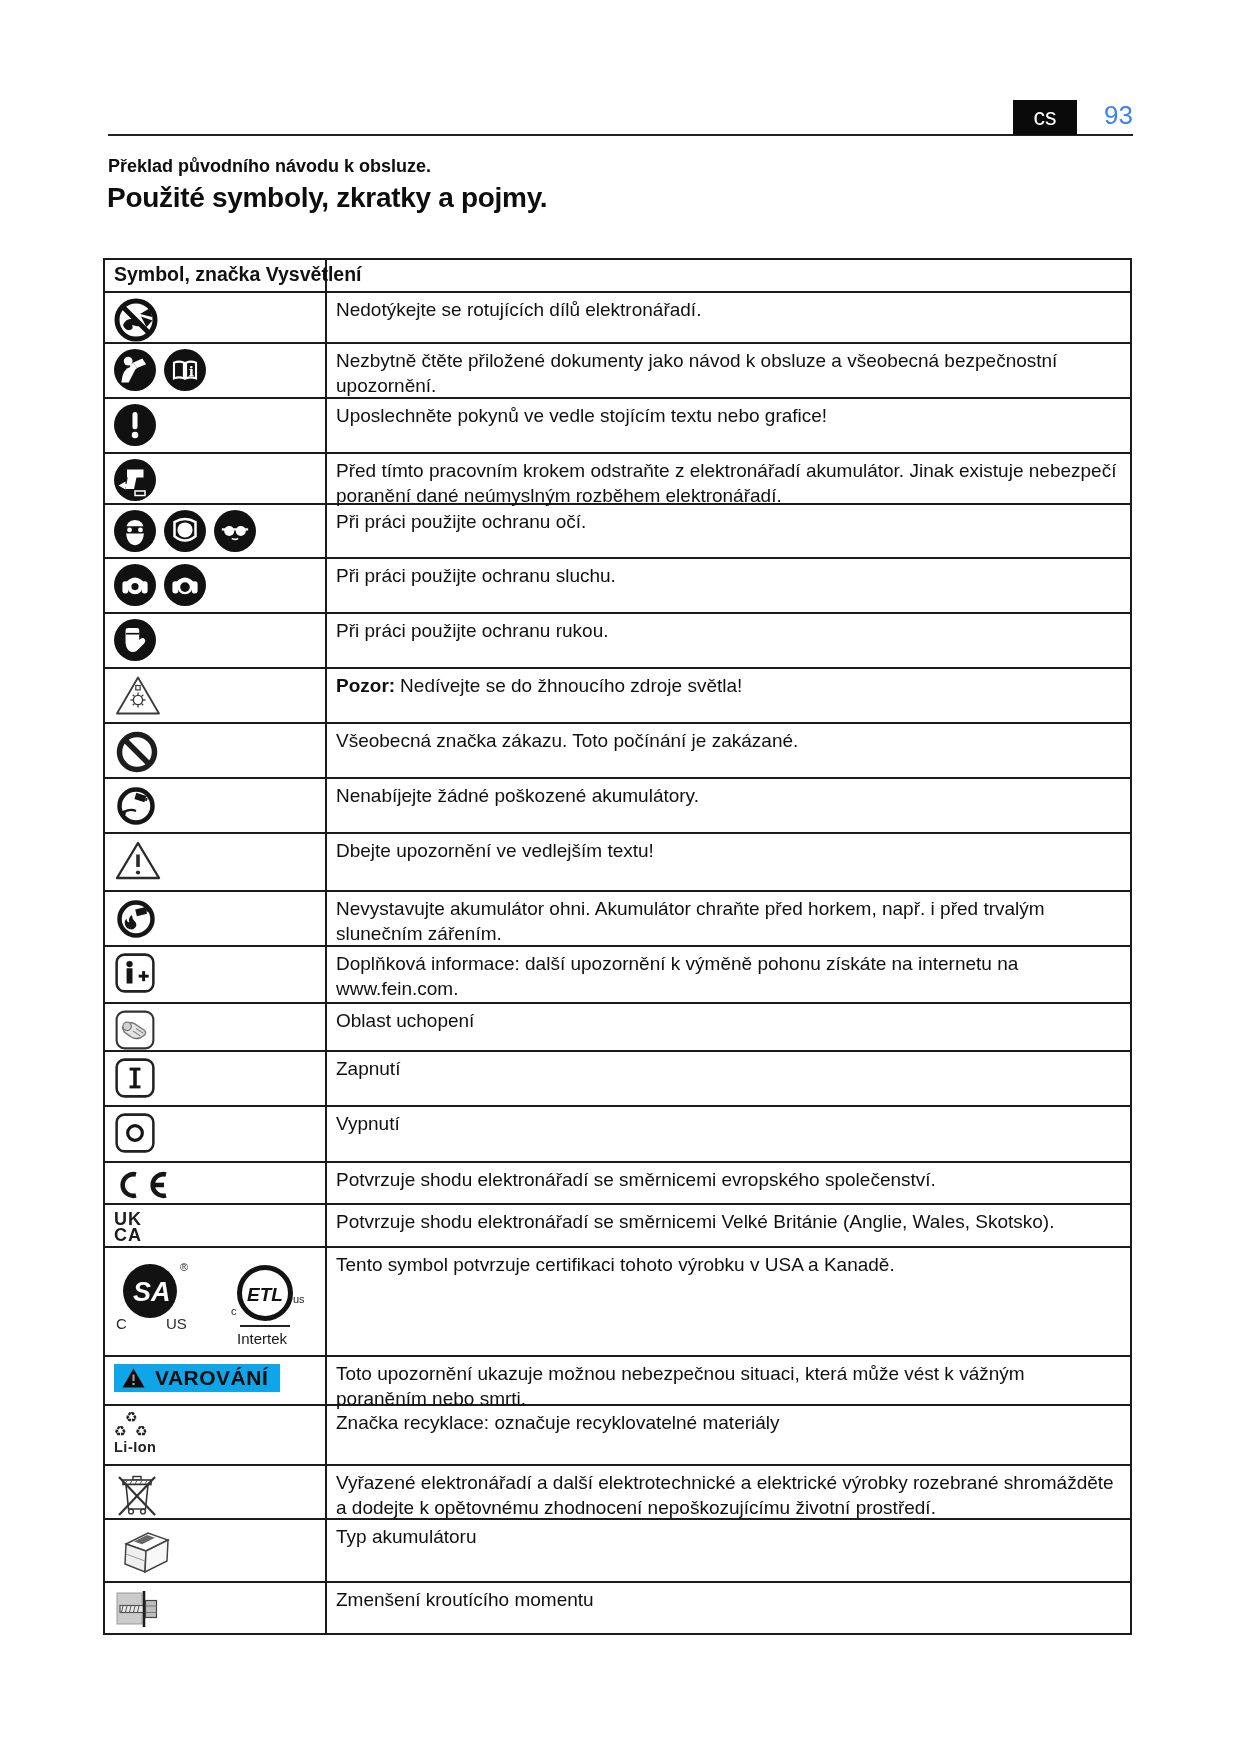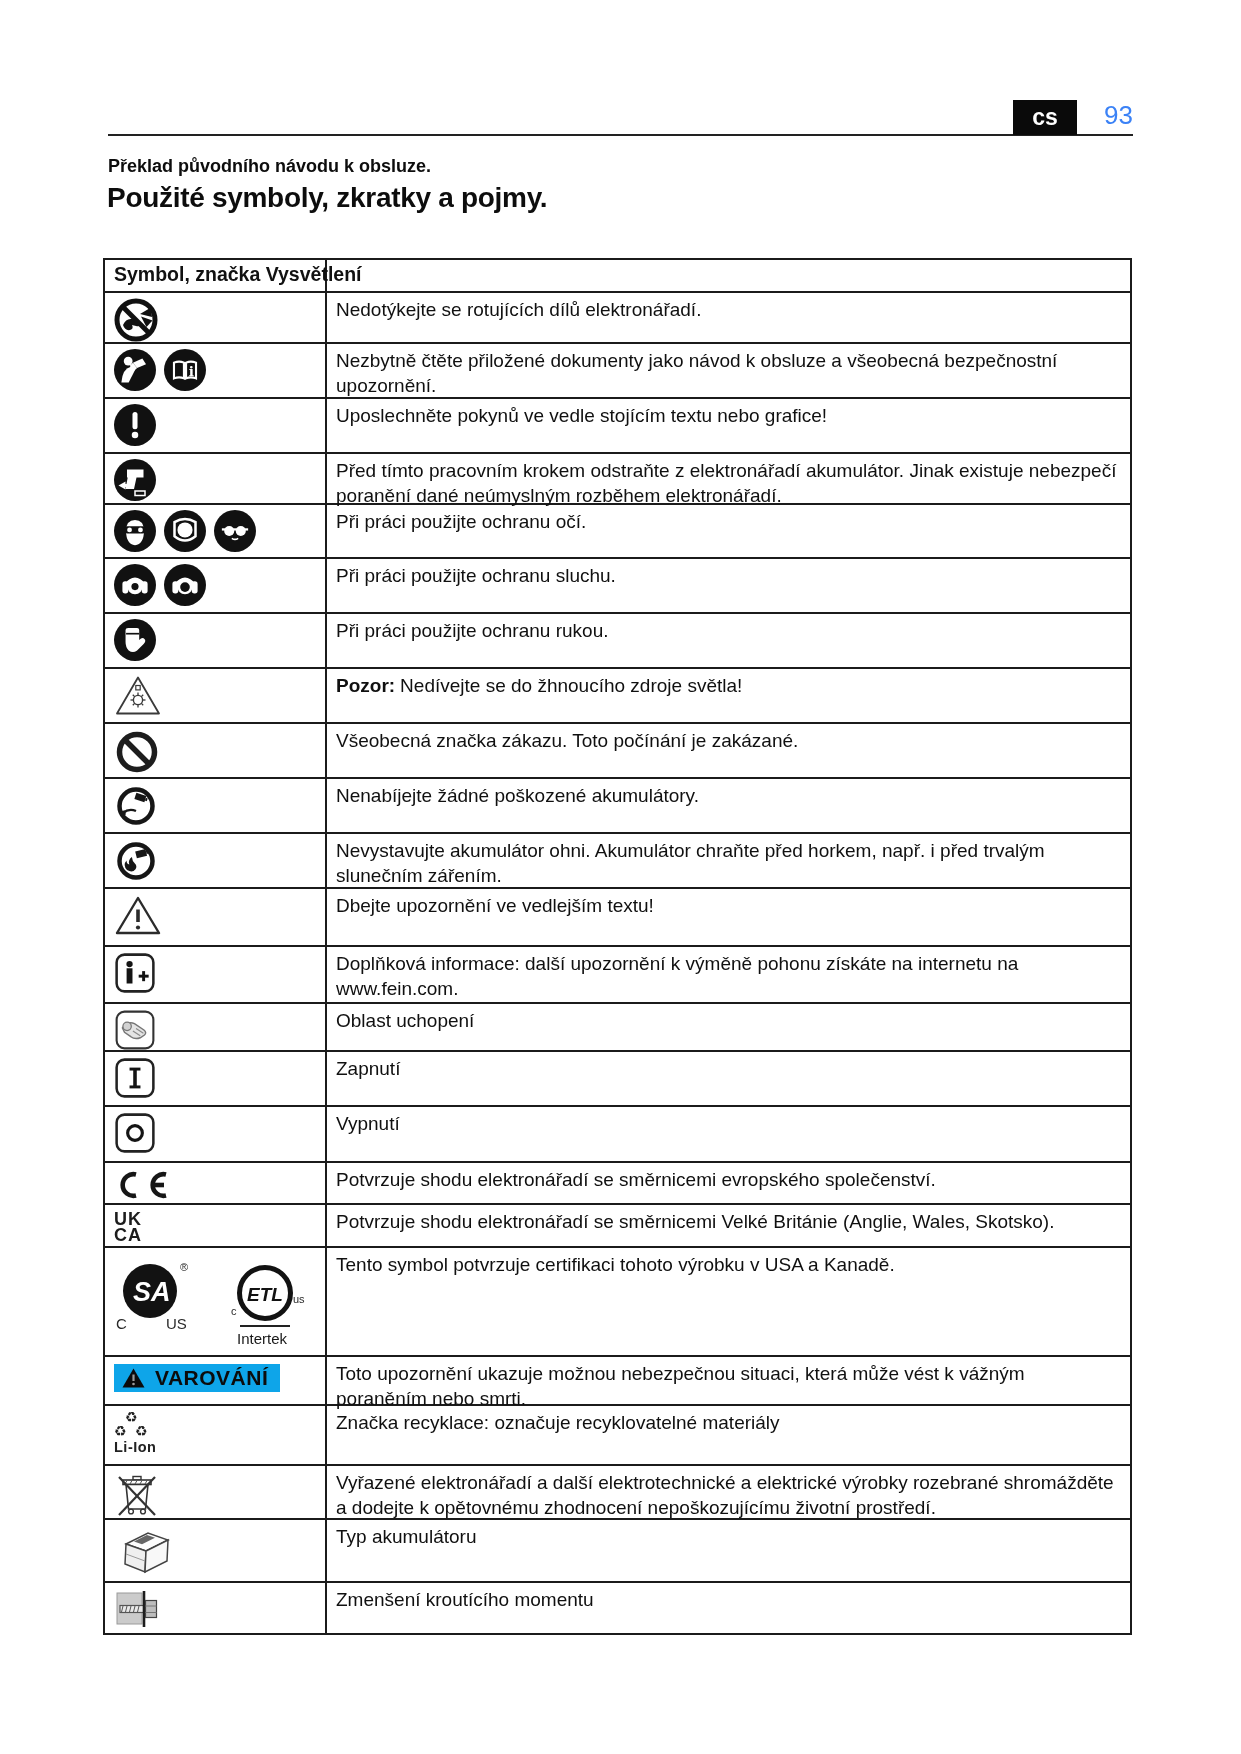--- a/index.html
+++ b/index.html
@@ -1,20 +1,20 @@
 <!DOCTYPE html>
 <html><head>
 <meta charset="utf-8">
 <style>
   html,body{margin:0;padding:0;background:#fff;}
   .page{position:relative;width:1241px;height:1754px;background:#fff;
         font-family:"Liberation Sans",sans-serif;color:#111;overflow:hidden;}
   .hrule{position:absolute;left:108px;top:134px;width:1025px;height:2px;background:#222;}
   .lang-badge{position:absolute;left:1013px;top:100px;width:64px;height:35px;background:#0a0a0a;
-        color:#fff;font-weight:bold;font-size:23px;display:flex;align-items:center;justify-content:center;}
+        color:#fff;font-weight:normal;font-size:23px;display:flex;align-items:center;justify-content:center;}
   .pagenum{position:absolute;left:1088px;top:100px;width:45px;text-align:right;font-size:26px;color:#3b82f6;}
   .subtitle{position:absolute;left:108px;top:156px;font-size:18px;font-weight:bold;color:#0d0d0d;}
   .title{position:absolute;left:107px;top:182px;font-size:28px;font-weight:bold;color:#0d0d0d;letter-spacing:-0.3px;}
   .tbl{position:absolute;left:103px;top:250px;width:1029px;border:2px solid #1b1b1b;background:#fff;box-sizing:border-box;margin-top:8px;}
   .row{display:flex;box-sizing:border-box;}
   .row + .row{border-top:2px solid #1b1b1b;}
   .c1{flex:0 0 222px;width:222px;border-right:2px solid #1b1b1b;box-sizing:border-box;
       padding:5px 0 0 9px;display:flex;align-items:flex-start;gap:8px;}
   .c2{flex:1;box-sizing:border-box;padding:4px 12px 0 9px;font-size:19px;line-height:25px;color:#101010;}
   .hdr{position:relative;}
@@ -201,43 +201,43 @@
               <rect x="21" y="10.5" width="10.5" height="6.5" fill="#161616"></rect>
               <rect x="31.5" y="12.4" width="2" height="2.8" fill="#161616"></rect>
             </g>
           <path d="M9 29 q6 -5 13 -2" stroke="#161616" stroke-width="2.4" fill="none"></path>
           <rect x="7" y="26.8" width="4.4" height="4.4" fill="#161616" transform="rotate(-18 9.2 29)"></rect>
         </svg>
       </div>
       <div class="c2"><span>Nenabíjejte žádné poškozené akumulátory.</span></div>
     </div>
 
+    <div class="row" style="height:58px">
+      <div class="c1">
+        <svg width="48" height="43" viewBox="0 0 48 43">
+          <path d="M24 4 L45 39 L3 39 Z" fill="#fff" stroke="#2b2b2b" stroke-width="2.4" stroke-linejoin="round"></path>
+          <line x1="24" y1="15.5" x2="24" y2="28" stroke="#2b2b2b" stroke-width="3.6"></line>
+          <circle cx="24" cy="33.5" r="2.1" fill="#2b2b2b"></circle>
+        </svg>
+      </div>
+      <div class="c2"><span>Dbejte upozornění ve vedlejším textu!</span></div>
+    </div>
+
     <div class="row" style="height:55px">
       <div class="c1">
         <svg width="44" height="44" viewBox="0 0 44 44">
           <circle cx="22" cy="22" r="16.5" fill="none" stroke="#161616" stroke-width="4.5"></circle>
           <g transform="rotate(-14 28 15)">
               <rect x="22" y="11" width="10.5" height="7" fill="#161616"></rect>
               <rect x="32.5" y="13" width="2" height="3" fill="#161616"></rect>
             </g>
           <path d="M13 31 q-4.5 -5 -0.5 -9.5 q0 3.5 2.8 4 q-1.6 -4.5 2.6 -7.5 q0.4 4.5 3 6.5 q2.6 2.6 0.6 5.8 q-3.2 4 -8.5 0.7 z" fill="#161616"></path>
         </svg>
       </div>
       <div class="c2"><span>Nevystavujte akumulátor ohni. Akumulátor chraňte před horkem, např. i před trvalým slunečním zářením.</span></div>
-    </div>
-
-    <div class="row" style="height:58px">
-      <div class="c1">
-        <svg width="48" height="43" viewBox="0 0 48 43">
-          <path d="M24 4 L45 39 L3 39 Z" fill="#fff" stroke="#2b2b2b" stroke-width="2.4" stroke-linejoin="round"></path>
-          <line x1="24" y1="15.5" x2="24" y2="28" stroke="#2b2b2b" stroke-width="3.6"></line>
-          <circle cx="24" cy="33.5" r="2.1" fill="#2b2b2b"></circle>
-        </svg>
-      </div>
-      <div class="c2"><span>Dbejte upozornění ve vedlejším textu!</span></div>
     </div>
 
     <div class="row" style="height:57px">
       <div class="c1">
         <svg width="42" height="42" viewBox="0 0 40 40">
           <rect x="2.5" y="2.5" width="35" height="35" rx="7.5" fill="#fff" stroke="#222" stroke-width="2.4"></rect>
           <circle cx="14.8" cy="11.5" r="3" fill="#141414"></circle>
           <rect x="12" y="15.5" width="5.6" height="14.5" fill="#141414"></rect>
           <line x1="23.5" y1="23" x2="33" y2="23" stroke="#141414" stroke-width="2.8"></line>
           <line x1="28.2" y1="18.2" x2="28.2" y2="27.8" stroke="#141414" stroke-width="2.8"></line>

